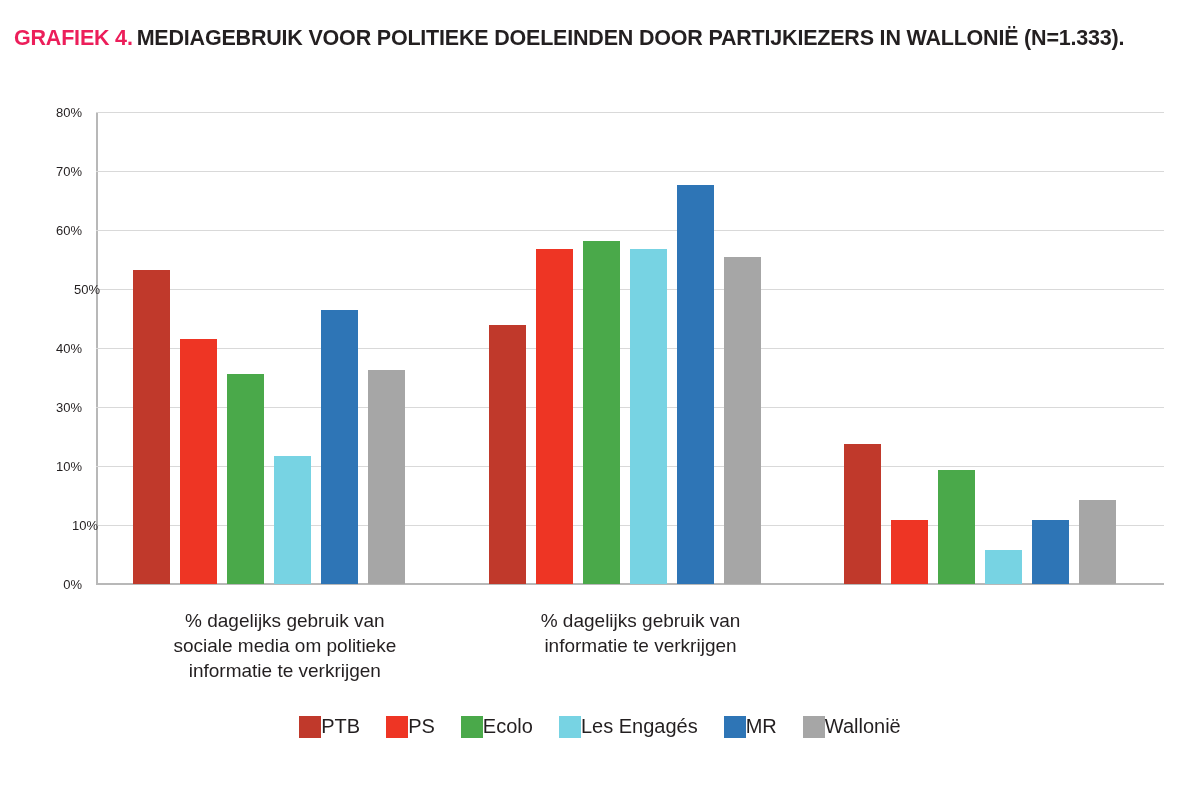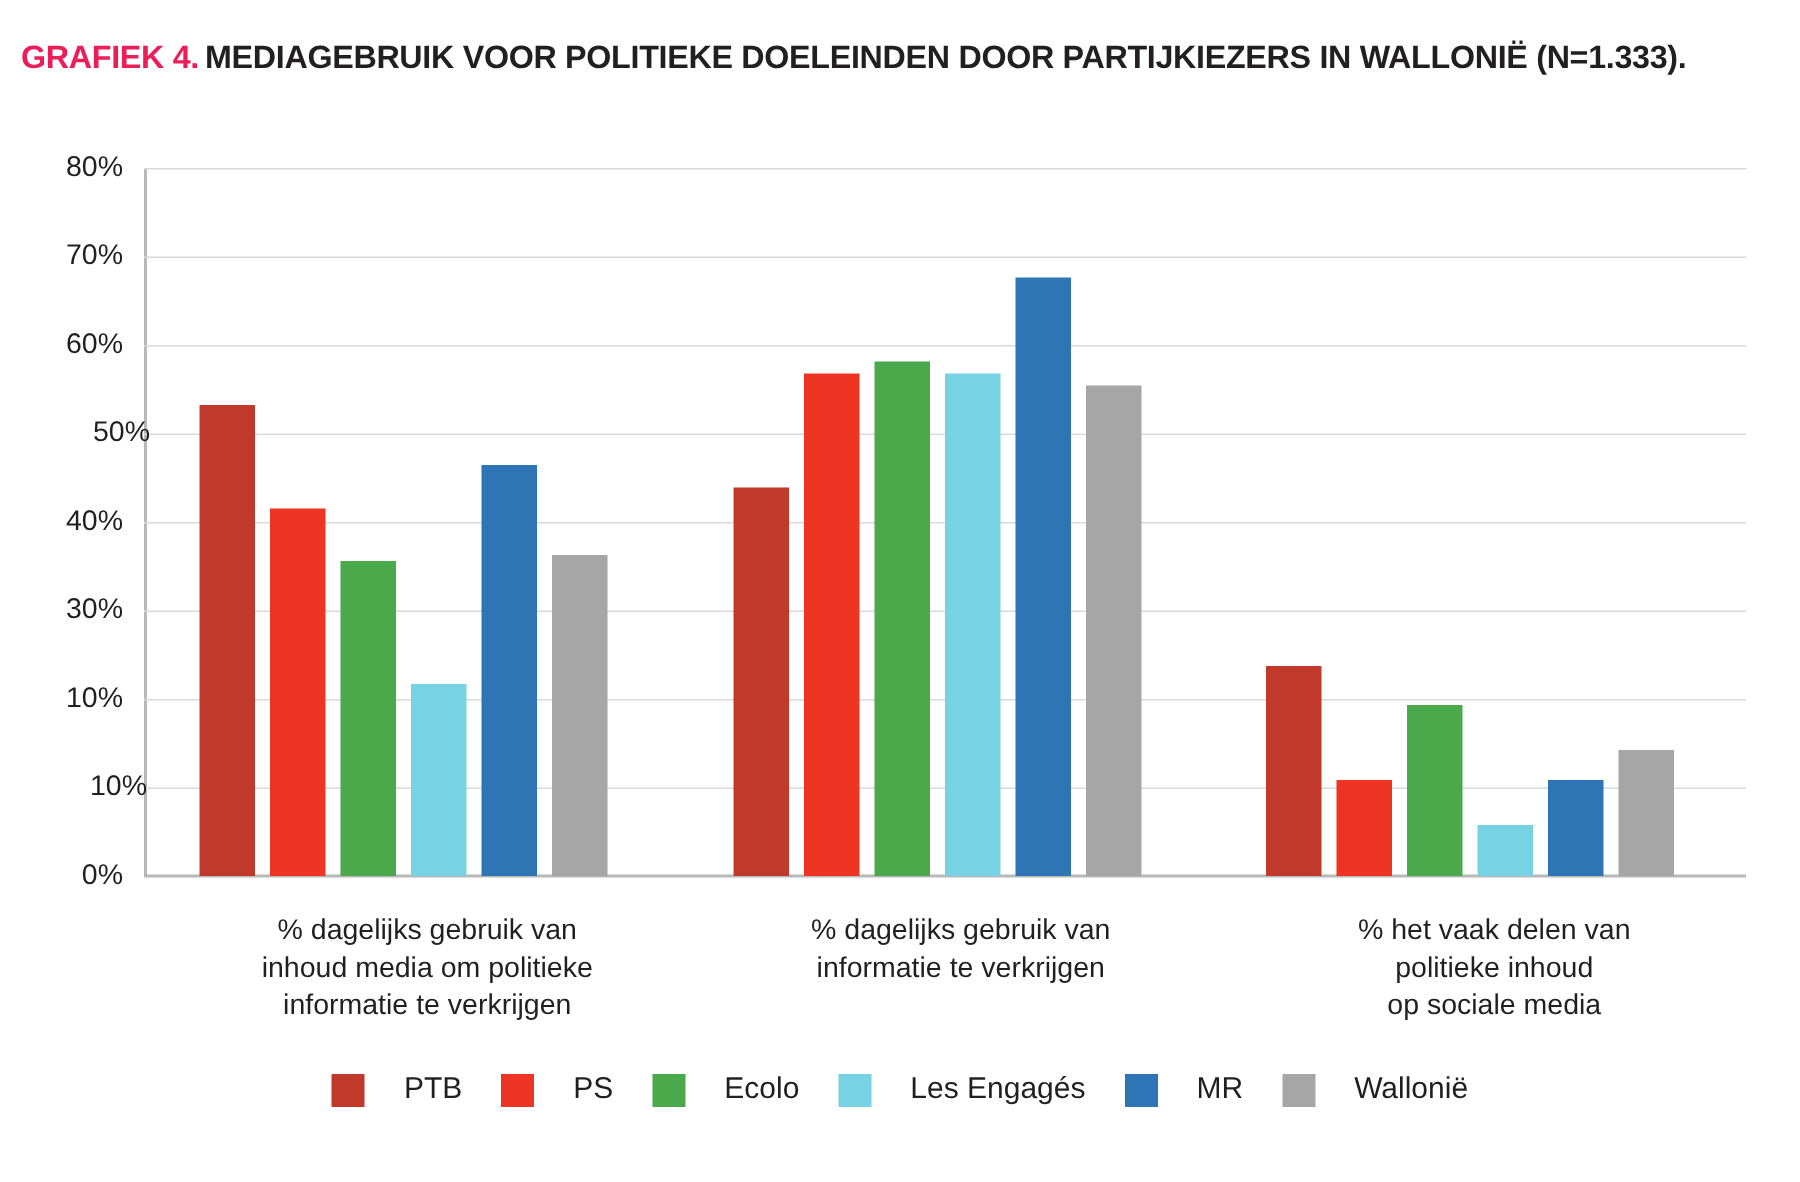--- a/index.html
+++ b/index.html
@@ -67,21 +67,21 @@
   }
   .grid-line.baseline {
     background: #b8b8b8;
     height: 2px;
   }
   .ytick-label {
     position: absolute;
     left: 0;
     width: 82px;
     text-align: right;
-    font-size: 19px;
+    font-size: 13px;
     color: #231f20;
     transform: translateY(-50%);
   }
 
   .bars-layer {
     position: absolute;
     left: 0;
     top: 0;
     width: 1200px;
     height: 520px;
@@ -114,21 +114,21 @@
     top: 715px;
     width: 1200px;
     display: flex;
     justify-content: center;
     align-items: center;
     gap: 26px;
   }
   .legend-item {
     display: flex;
     align-items: center;
-    gap: 26px;
+    gap: 0;
   }
   .legend-swatch {
     width: 22px;
     height: 22px;
     display: block;
   }
   .legend-label {
     font-size: 20px;
     color: #231f20;
   }
@@ -184,32 +184,27 @@
         <div class="bar" title="Ecolo: 19.4%" style="left: 938.167px; width: 37px; height: 114.46px; background: rgb(74, 169, 74);"></div>
         <div class="bar" title="Les Engagés: 5.7%" style="left: 985.167px; width: 37px; height: 33.63px; background: rgb(119, 211, 227);"></div>
         <div class="bar" title="MR: 10.9%" style="left: 1032.17px; width: 37px; height: 64.31px; background: rgb(46, 117, 182);"></div>
         <div class="bar" title="Wallonië: 14.2%" style="left: 1079.17px; width: 37px; height: 83.78px; background: rgb(166, 166, 166);"></div>
       </div>
   </div>
 
   <div class="group-labels" id="group-labels">
       <div class="group-label" style="width: 340px; left: 98.8333px; top: 0px;">
         <div>% dagelijks gebruik van</div>
-        <div>inhoud media om politieke</div>
+        <div>sociale media om politieke</div>
         <div>informatie te verkrijgen</div>
       </div>
       <div class="group-label" style="width: 340px; left: 454.5px; top: 0px;">
         <div>% dagelijks gebruik van</div>
         <div>informatie te verkrijgen</div>
       </div>
-      <div class="group-label" style="width: 340px; left: 810.167px; top: 0px;">
-        <div>% het vaak delen van</div>
-        <div>politieke inhoud</div>
-        <div>op sociale media</div>
-      </div>
     </div>
 
   <div class="legend" id="legend">
       <div class="legend-item">
         <span class="legend-swatch" style="background: rgb(192, 57, 43);"></span>
         <span class="legend-label">PTB</span>
       </div>
       <div class="legend-item">
         <span class="legend-swatch" style="background: rgb(238, 53, 36);"></span>
         <span class="legend-label">PS</span>

